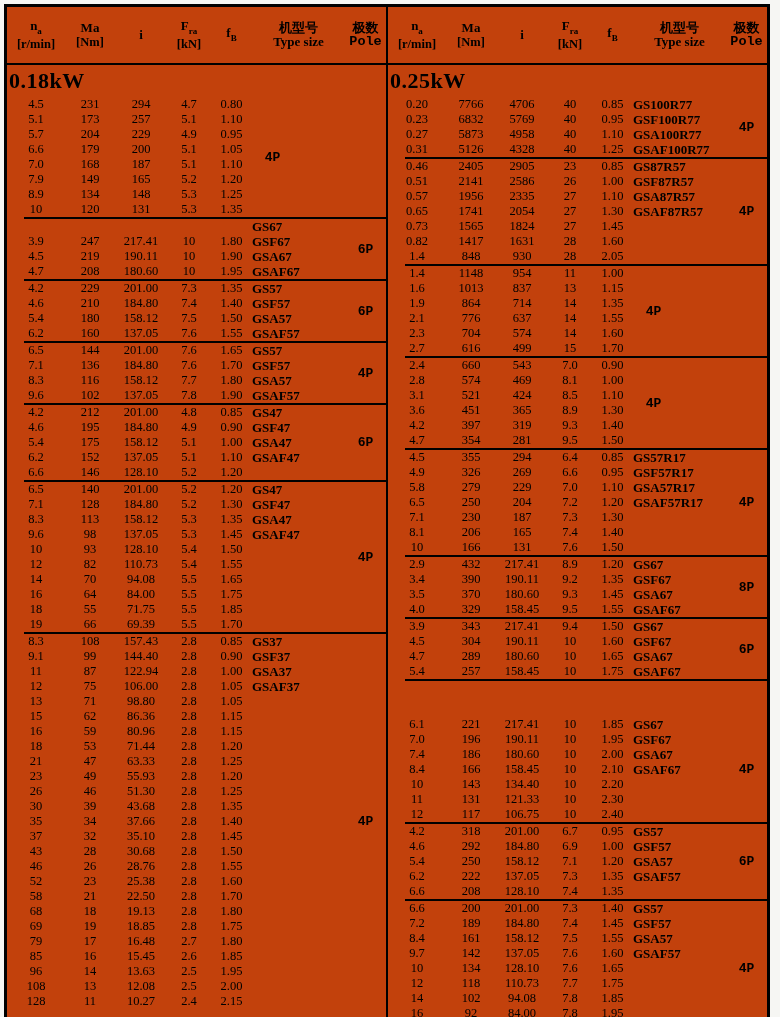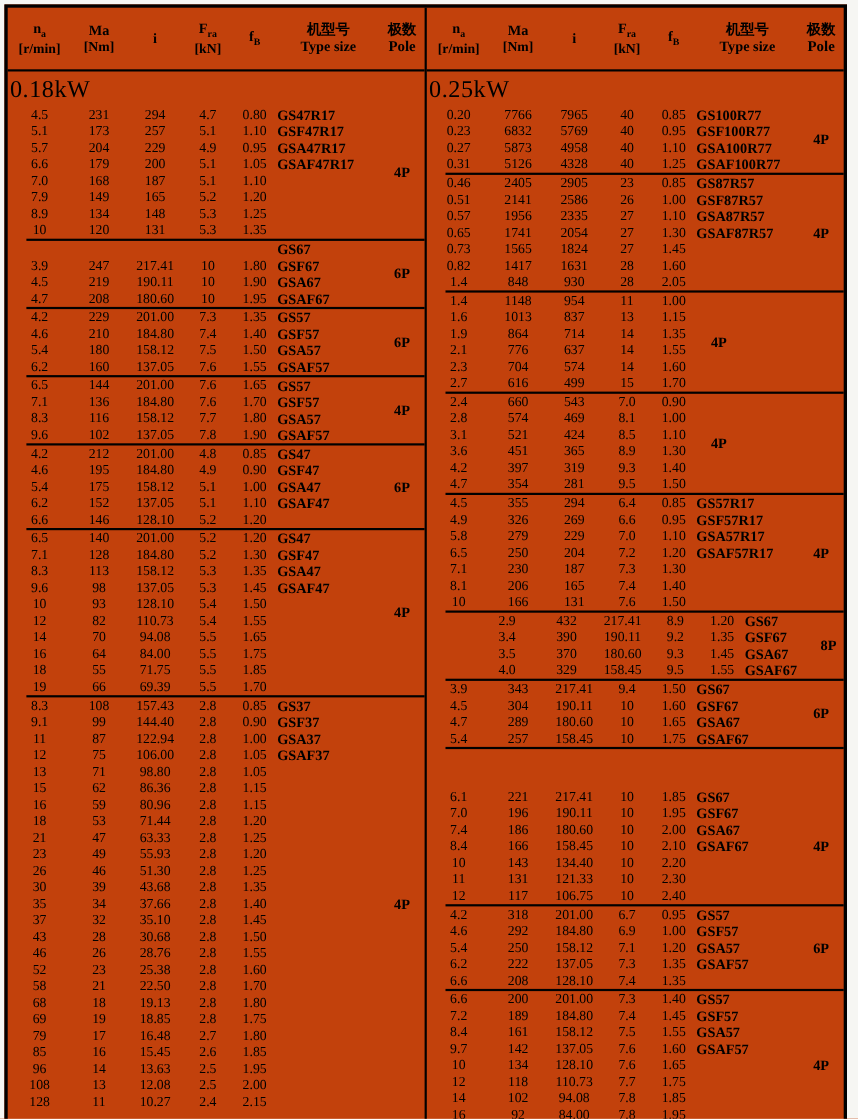--- a/index.html
+++ b/index.html
@@ -26,41 +26,41 @@
   .hdr {
     height:56px;
     display:grid;
     grid-template-columns:58px 50px 52px 44px 41px 93px 41px;
     align-items:center;
   }
   .hcell { text-align:center; font-weight:bold; font-size:13px; line-height:14px; }
   .h-unit { font-size:12.5px; }
   .h-cn { font-family:"DejaVu Sans", sans-serif; font-size:13px; }
   .h-en { font-size:13px; }
-  .h-en.mono { font-family:Liberation Serif, serif; font-size:13.5px; }
+  .h-en.mono { font-family:Liberation Mono, monospace; font-size:13.5px; }
   sub { font-size:9px; }
   .hdr-line { height:2px; background:#000; }
 
   
   .kw-title {
     height:32px; line-height:31px;
-    font-weight:normal; font-size:22px;
+    font-weight:bold; font-size:22px;
     padding-left:2px;
     letter-spacing:0.5px;
   }
   .group { display:flex; }
   .g-data { width:245px; display:flex; flex-direction:column; justify-content:center; }
   .g-data.push-down { justify-content:flex-end; }
   .row { height:15px; display:grid; grid-template-columns:58px 50px 52px 44px 41px; }
   .cell { text-align:center; font-size:12.5px; line-height:15px; white-space:nowrap; }
   .g-types { width:93px; display:flex; flex-direction:column; justify-content:flex-start; }
   .type-label { height:15px; line-height:15px; font-weight:bold; font-size:13px; white-space:nowrap; }
   .g-pole {
     width:41px; display:flex; align-items:center; justify-content:center;
-    font-weight:bold; font-size:13px;
+    font-weight:bold; font-size:13px;font-family:Liberation Mono, monospace;
   }
   .sep { height:2px; background:#000; margin-left:17px; }
 </style>
 </head>
 <body>
 
 <div class="page">
   <div class="tbl" id="tbl">
       <div class="half">
         <div class="hdr">
@@ -145,26 +145,20 @@
               <div class="cell">1.25</div>
             </div>
             <div class="row">
               <div class="cell">10</div>
               <div class="cell">120</div>
               <div class="cell">131</div>
               <div class="cell">5.3</div>
               <div class="cell">1.35</div>
             </div>
           </div>
-          <div class="g-types">
-            <div class="type-label">GS47R17</div>
-            <div class="type-label">GSF47R17</div>
-            <div class="type-label">GSA47R17</div>
-            <div class="type-label">GSAF47R17</div>
-          </div>
           <div class="g-pole">4P</div>
         </div>
         <div class="sep"></div>
         <div class="group" style="min-height: 60px;">
           <div class="g-data push-down">
             <div class="row">
               <div class="cell">3.9</div>
               <div class="cell">247</div>
               <div class="cell">217.41</div>
               <div class="cell">10</div>
@@ -620,21 +614,21 @@
             <div class="h-en mono">Pole</div>
           </div>
         </div>
         <div class="hdr-line"></div>
         <div class="kw-title">0.25kW</div>
         <div class="group" style="min-height: 60px;">
           <div class="g-data">
             <div class="row">
               <div class="cell">0.20</div>
               <div class="cell">7766</div>
-              <div class="cell">7965</div>
+              <div class="cell">4706</div>
               <div class="cell">40</div>
               <div class="cell">0.85</div>
             </div>
             <div class="row">
               <div class="cell">0.23</div>
               <div class="cell">6832</div>
               <div class="cell">5769</div>
               <div class="cell">40</div>
               <div class="cell">0.95</div>
             </div>
@@ -873,21 +867,21 @@
           </div>
           <div class="g-types">
             <div class="type-label">GS57R17</div>
             <div class="type-label">GSF57R17</div>
             <div class="type-label">GSA57R17</div>
             <div class="type-label">GSAF57R17</div>
           </div>
           <div class="g-pole">4P</div>
         </div>
         <div class="sep"></div>
-        <div class="group" style="min-height: 60px; padding-left: 44px;">
+        <div class="group" style="min-height: 60px;">
           <div class="g-data">
             <div class="row">
               <div class="cell">2.9</div>
               <div class="cell">432</div>
               <div class="cell">217.41</div>
               <div class="cell">8.9</div>
               <div class="cell">1.20</div>
             </div>
             <div class="row">
               <div class="cell">3.4</div>

